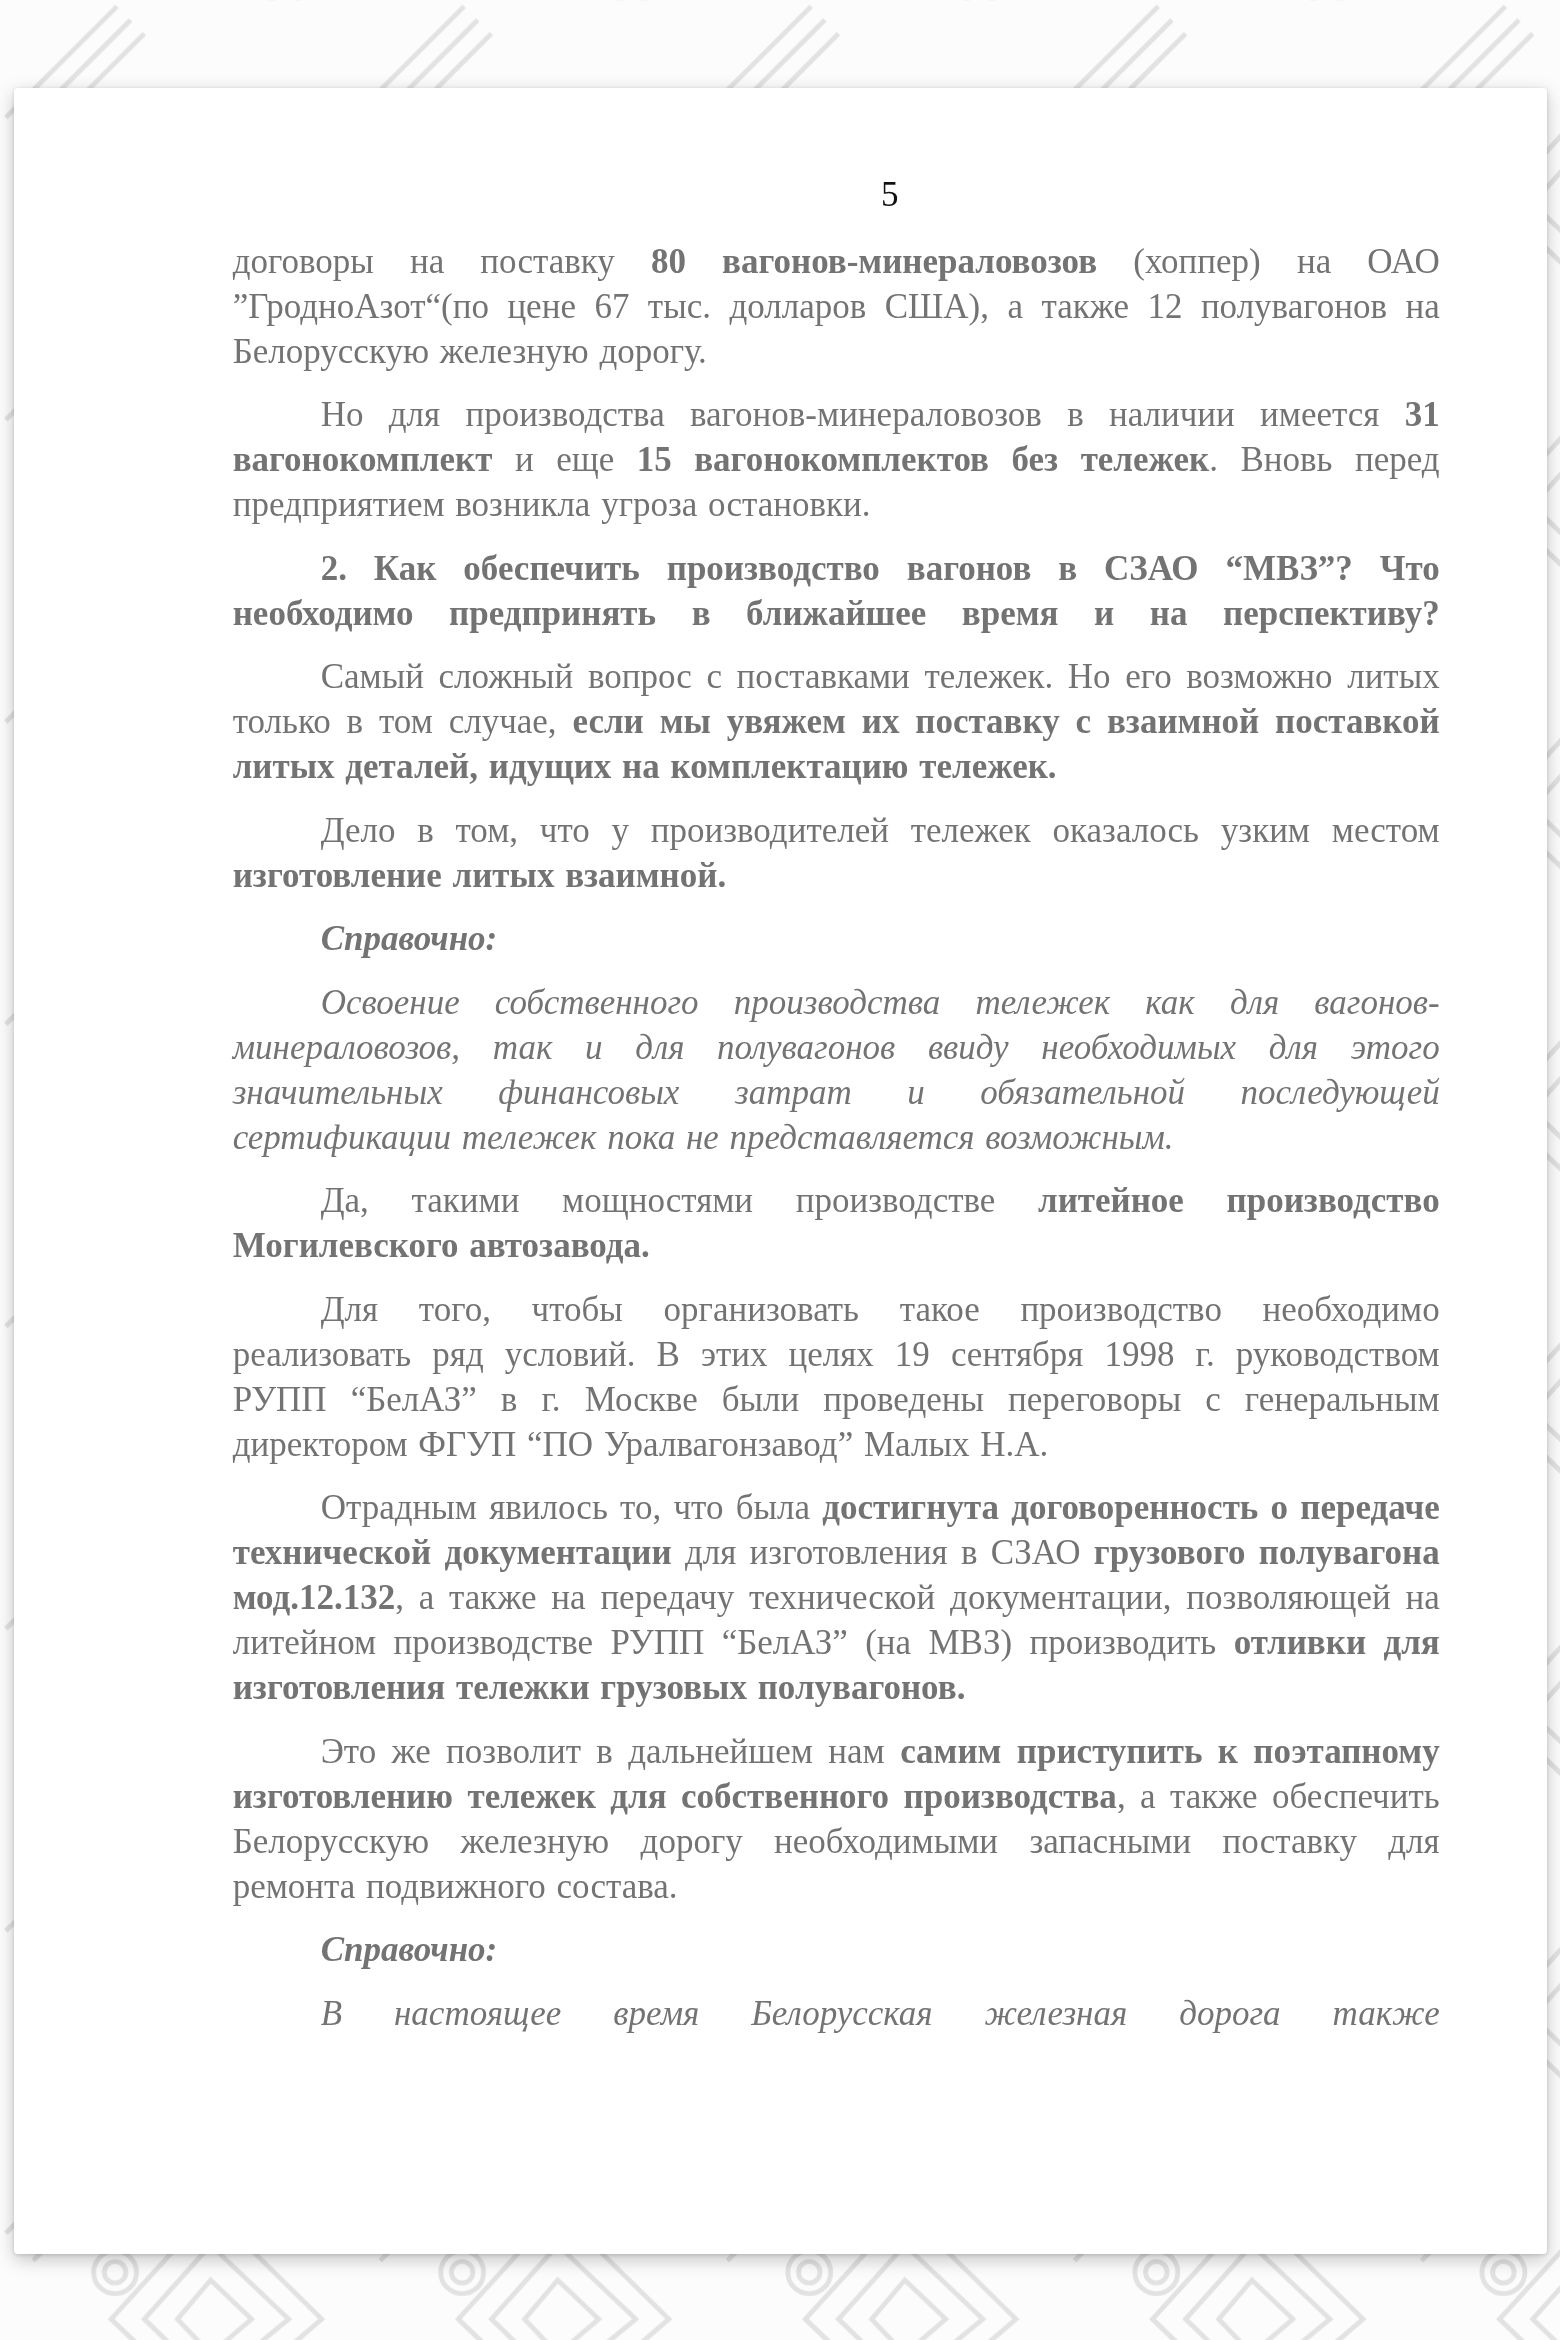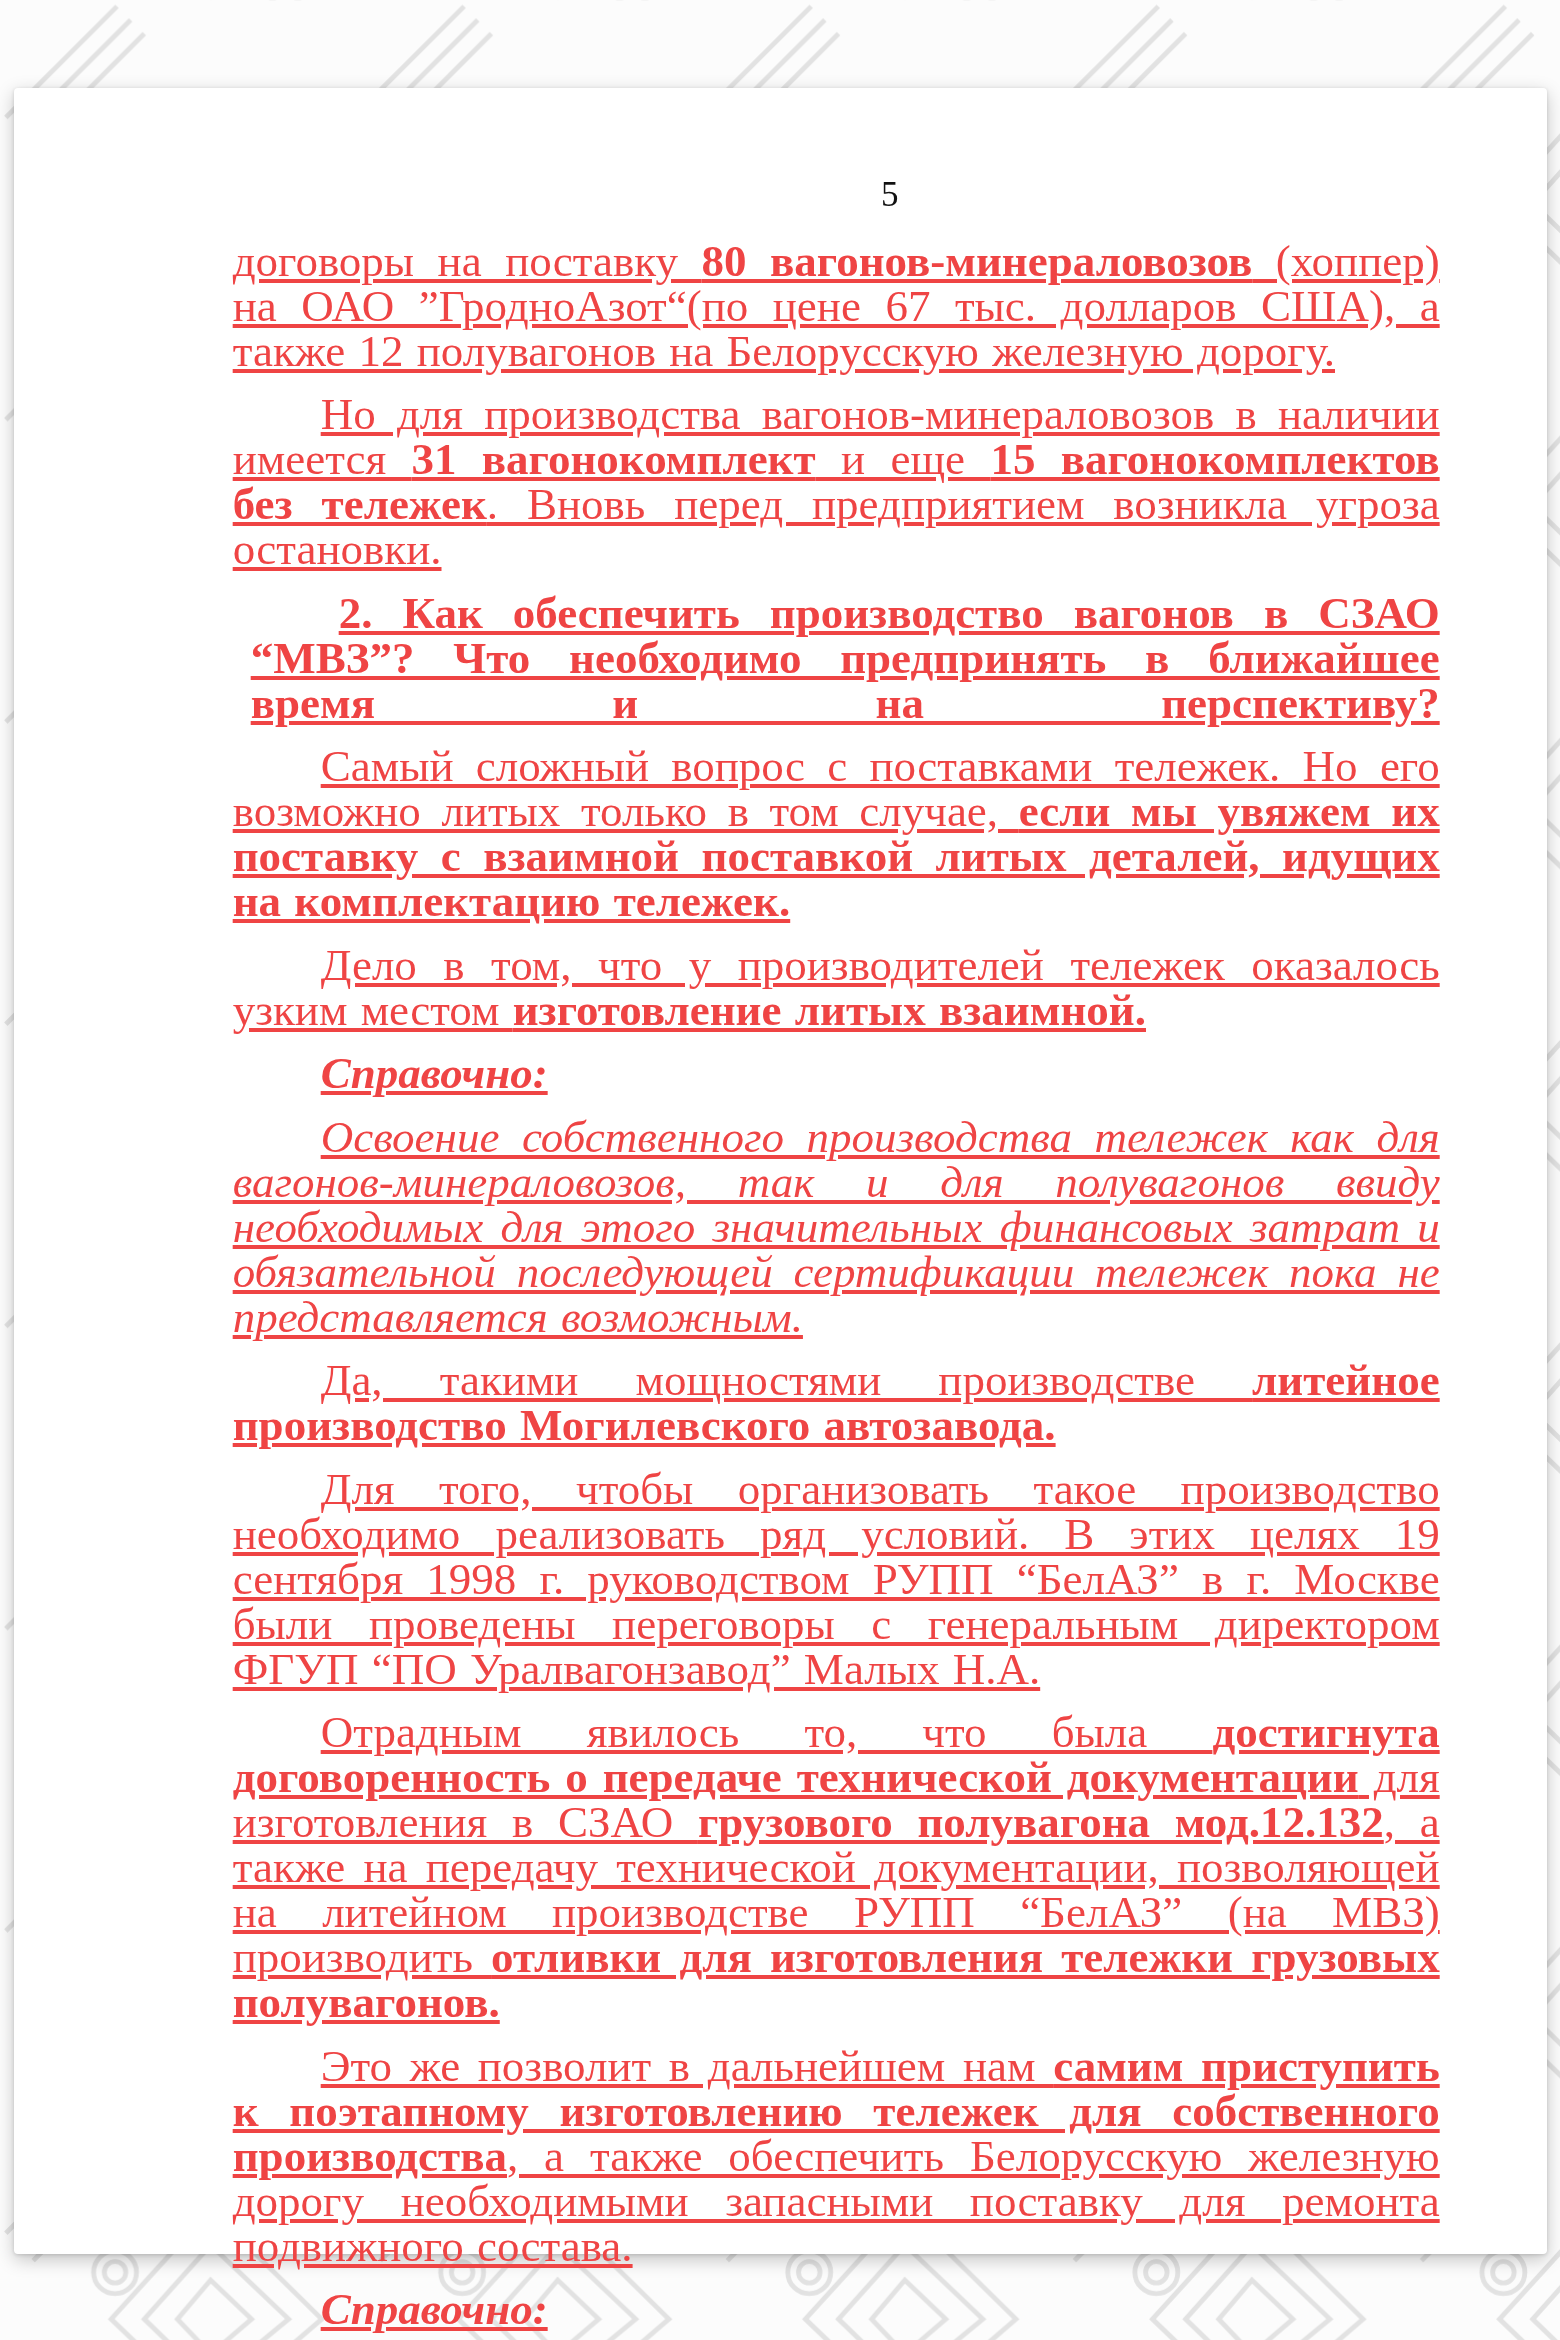--- a/index.html
+++ b/index.html
@@ -20,29 +20,28 @@
   }
   .page-inner{padding:84px 107px 0 219px;}
   .page-number{
     font-size:35px;line-height:45px;color:#111;
     text-align:center;
     padding-left:107px;      
     margin:0 0 21.5px 0;
   }
   .para{
     margin:0 0 18.5px 0;
-    font-size:45px;line-height:45px;color:#ef4444;
+    font-size:35px;line-height:45px;color:#737373;
     text-align:justify;
     text-indent:88px;
     word-spacing:2px;
-    text-decoration:underline;
   }
   .no-indent{text-indent:0;}
   .heading{font-weight:bold;}
-  .stretch{text-align-last:justify;margin-left:18px;}
+  .stretch{text-align-last:justify;}
   .note-label{font-weight:bold;font-style:italic;}
   .note{font-style:italic;}
   .para .b{font-weight:bold;}
 </style>
 </head>
 <body>
 
 <div class="stage">
 
   <svg class="bg" width="1560" height="2341" aria-hidden="true" viewBox="0 0 1600 2400">

